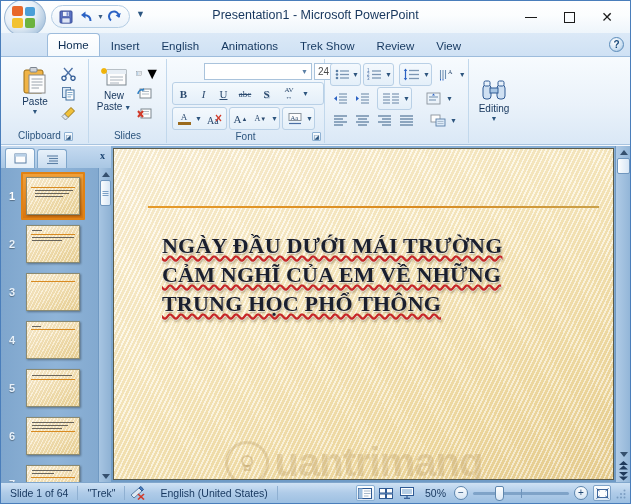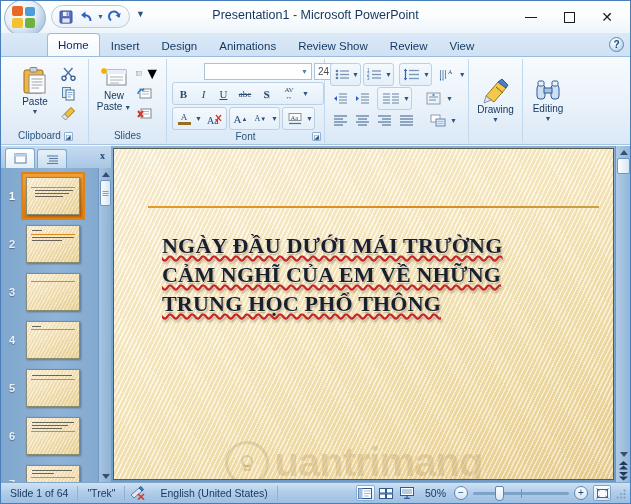--- a/index.html
+++ b/index.html
@@ -338,27 +338,27 @@
   </div>
 
   <div class="tabstrip">
     <div class="tab active">
         <span>Home</span>
       </div>
     <div class="tab">
         <span>Insert</span>
       </div>
     <div class="tab">
-        <span>Design</span>
+        <span>English</span>
       </div>
     <div class="tab">
         <span>Animations</span>
       </div>
     <div class="tab">
-        <span>Review Show</span>
+        <span>Trek Show</span>
       </div>
     <div class="tab">
         <span>Review</span>
       </div>
     <div class="tab">
         <span>View</span>
       </div>
     <div class="help-btn"><span>?</span></div>
   </div>
 
@@ -735,35 +735,20 @@
                   <line x1="7.5" y1="7.5" x2="13.5" y2="7.5"></line>
                   <line x1="7.5" y1="9.5" x2="13.5" y2="9.5"></line>
                 </g>
             </svg>
           </div>
           <div class="caret" style="font-size:7px;color:#2d557e;">▼</div>
         </div>
       </div>
     </div>
 
-    <div class="rgroup" style="width:54px;">
-      <div class="rgroup-body" style="align-items:center;padding-top:8px;">
-        <div class="btn-big" style="width:48px;">
-          <svg width="28" height="26" viewBox="0 0 28 26" class="ic">
-            <path d="M4 18 L16 4 L24 10 L12 24 Z" fill="#f2c94c" stroke="#9a7512"></path>
-            <path d="M16 4 L20 1 L26 7 L24 10 Z" fill="#4a7fc1" stroke="#2f5a94"></path>
-            <path d="M4 18 L2 25 L9 22 Z" fill="#e0e6ec" stroke="#8a939c"></path>
-            <path d="M14 9 L21 15" stroke="#7a5a10" stroke-width="1"></path>
-          </svg>
-          <div class="lbl">Drawing</div>
-          <div class="caret">▼</div>
-        </div>
-      </div>
-      <div class="rgroup-label"></div>
-    </div>
 
     <div class="rgroup" style="width:50px;">
       <div class="rgroup-body" style="align-items:center;padding-top:8px;">
         <div class="btn-big" style="width:44px;">
           <svg width="26" height="24" viewBox="0 0 26 24" class="ic">
             <rect x="2" y="6" width="8" height="14" rx="3" fill="#cfe0f2" stroke="#2f5a94"></rect>
             <rect x="16" y="6" width="8" height="14" rx="3" fill="#cfe0f2" stroke="#2f5a94"></rect>
             <rect x="9" y="9" width="8" height="5" fill="#a8c6e4" stroke="#2f5a94"></rect>
             <rect x="3" y="2" width="6" height="5" rx="1.5" fill="#e8f1fa" stroke="#2f5a94"></rect>
             <rect x="17" y="2" width="6" height="5" rx="1.5" fill="#e8f1fa" stroke="#2f5a94"></rect>

